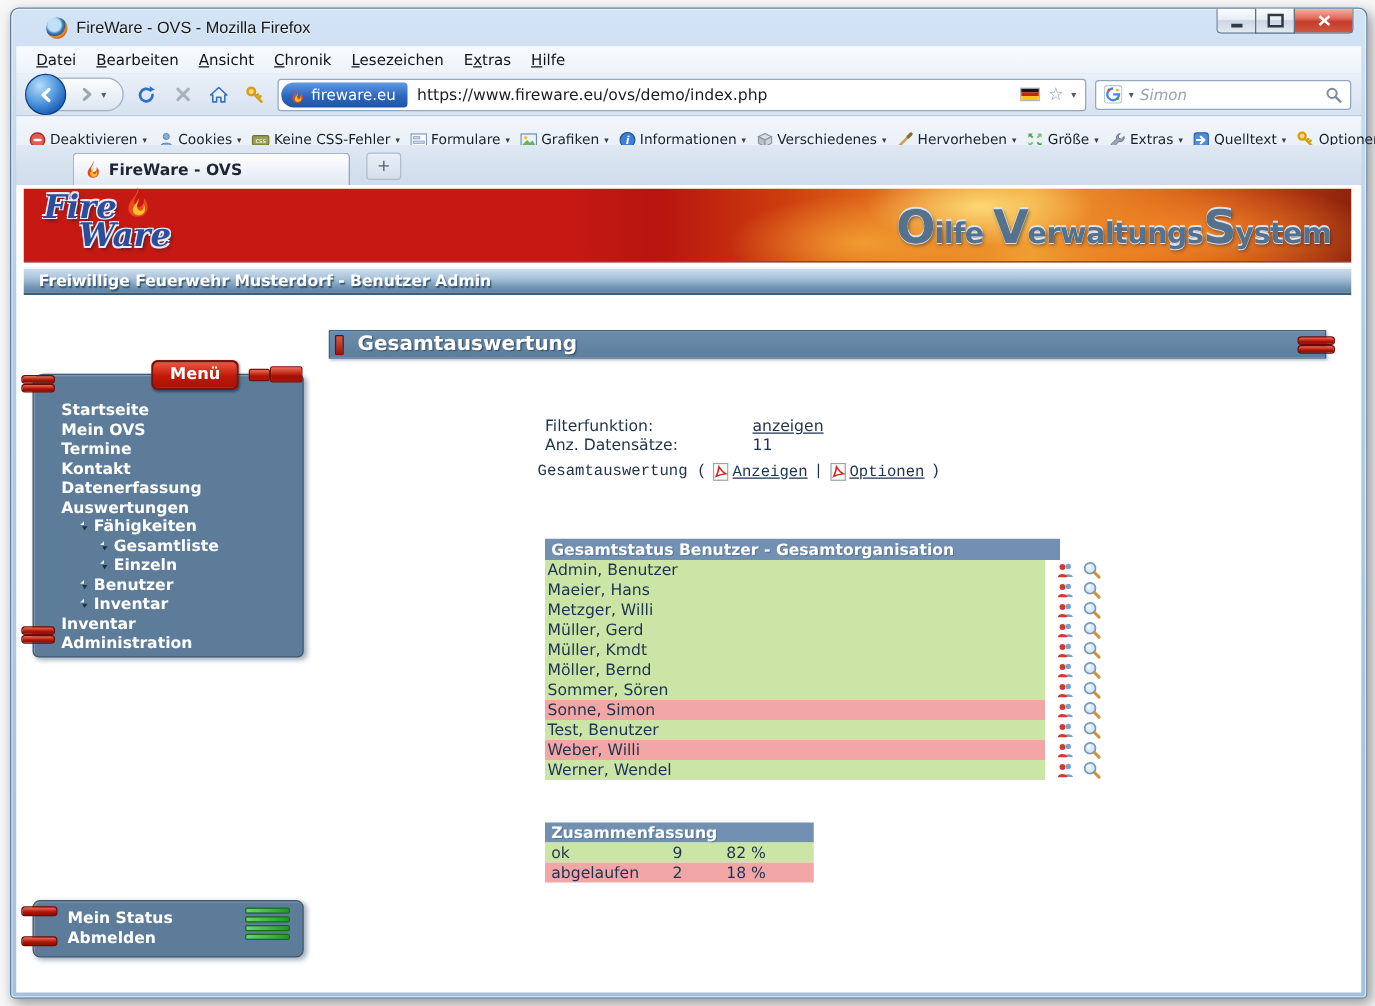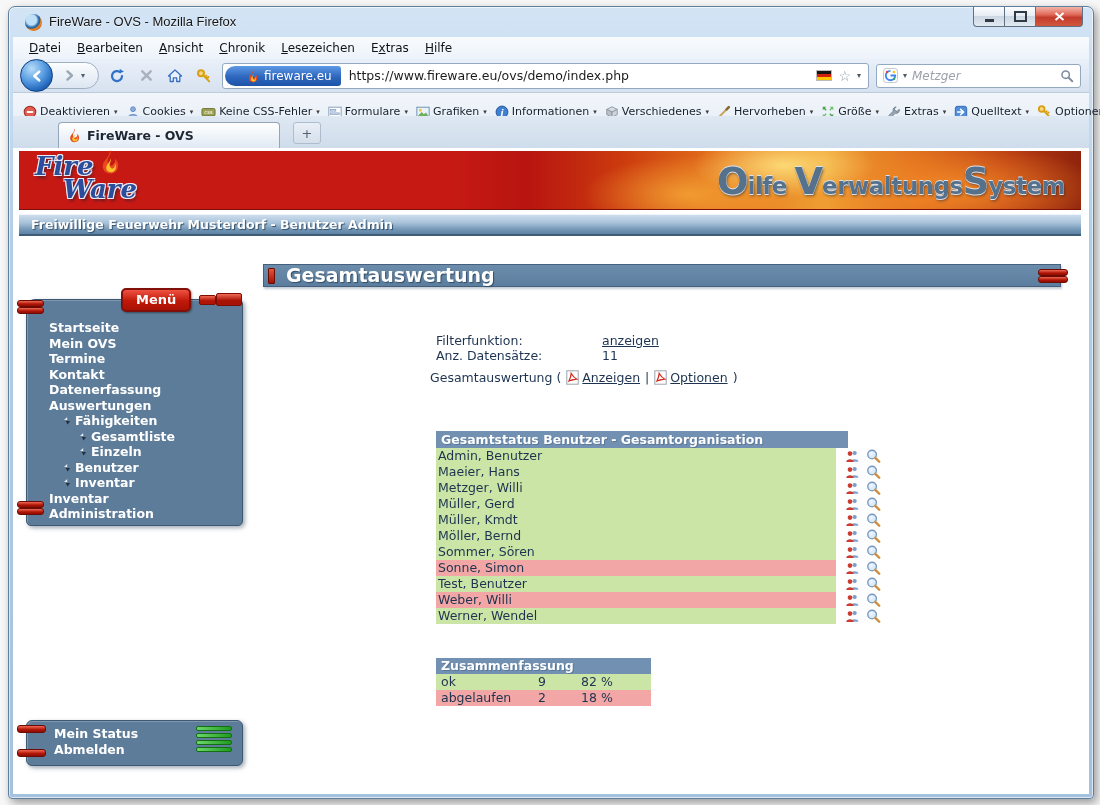--- a/index.html
+++ b/index.html
@@ -2,21 +2,21 @@
 <html><head>
 <meta charset="utf-8">
 <style>
   html,body{margin:0;padding:0;}
   body{width:1100px;height:805px;background:#f7f7f7;font-family:"DejaVu Sans",sans-serif;position:relative;overflow:hidden;}
   
   .window{position:absolute;left:8px;top:6px;width:1084px;height:791px;
     background:linear-gradient(#d3e4f5,#b2cde8 30%,#a4c1de);
     border:1px solid #5f7f9e;border-radius:7px 7px 4px 4px;
     box-shadow:3px 4px 10px rgba(0,0,0,.38), inset 0 0 0 1px rgba(255,255,255,.6);}
-  .titlebar{position:absolute;left:4px;right:0;top:0;height:30px;}
+  .titlebar{position:absolute;left:16px;right:0;top:0;height:30px;}
   .fx-icon{position:absolute;left:12px;top:7px;width:17px;height:17px;border-radius:50%;
     background:radial-gradient(circle at 38% 35%, #bfe1f7 0 33%, #3c79ba 46%, #2c5f98 55%, #f08c1e 62%, #c2480a 85%, #8d2d06);}
   .title-text{position:absolute;left:36px;top:7px;font:13px "Liberation Sans",sans-serif;color:#151515;text-shadow:0 1px 1px rgba(255,255,255,.8);}
   .win-buttons{position:absolute;right:10px;top:0;display:flex;}
   .wbtn{width:30px;height:19px;border:1px solid #5e7183;border-top:none;margin-left:-1px;
     background:linear-gradient(#fcfdfe,#e7edf4 45%,#ccd7e3 50%,#e2e9f1);display:flex;align-items:center;justify-content:center;}
   .wbtn.first{border-radius:0 0 0 4px;}
   .wbtn.close{width:46px;border-radius:0 0 4px 0;background:linear-gradient(#f2b4a7,#e16a5a 40%,#c33c2b 55%,#d2583f);}
   .g-min{width:9px;height:3px;background:#2f3a44;margin-top:7px;}
   .g-max{width:9px;height:7px;border:2px solid #2f3a44;background:transparent;}
@@ -26,21 +26,21 @@
   .navbar{position:absolute;left:4px;right:4px;top:52px;height:34px;background:linear-gradient(#e9f0f9,#d7e2f0);
     border-bottom:1px solid #bccadb;display:flex;align-items:center;gap:7px;padding:0 8px;box-sizing:border-box;}
   .nav-cluster{width:76px;height:25px;border-radius:14px;background:linear-gradient(#fbfdfe,#dce6f2);border:1px solid #9db0c4;position:relative;display:flex;align-items:center;flex:0 0 auto;}
   .btn-back{position:absolute;left:-2px;top:-4px;width:31px;height:31px;border-radius:50%;
     background:radial-gradient(circle at 35% 28%,#b7dcf8,#5ea1e4 40%,#2368bd 72%,#0d4a96);
     border:1px solid #0b3d7e;display:flex;align-items:center;justify-content:center;}
   .btn-fwd{margin-left:36px;width:22px;display:flex;align-items:center;justify-content:center;}
   .nav-caret{margin-left:1px;font-size:8px;color:#51606f;}
   .nav-btn{width:22px;flex:0 0 auto;display:flex;justify-content:center;align-items:center;}
   .urlbar{flex:1;height:24px;background:#fff;border:1px solid #93a9bf;border-radius:3px;display:flex;align-items:center;overflow:hidden;}
-  .site-button{height:20px;margin:1px 0 1px 2px;display:flex;align-items:center;gap:5px;padding:0 9px 0 22px;
+  .site-button{height:20px;margin:1px 0 1px 2px;display:flex;align-items:center;gap:5px;padding:0 9px 0 7px;
     background:linear-gradient(#5d9ae6,#2d66bd 55%,#1d54a8);color:#fff;font-size:12px;border-radius:10px 3px 3px 10px;}
   .url-text{padding:0 8px;font-size:12.5px;color:#1c1c1c;flex:1;white-space:nowrap;overflow:hidden;}
   .url-right{display:flex;align-items:center;gap:6px;padding-right:7px;}
   .flag{width:14px;height:9px;display:flex;flex-direction:column;border:1px solid #bbb;}
   .flag i{flex:1;display:block;}
   .star{font-size:14px;color:#8b99a8;line-height:14px;}
   .caret{font-size:8px;color:#4e5a66;}
   .searchbox{width:205px;height:24px;background:#fff;border:1px solid #93a9bf;border-radius:3px;display:flex;align-items:center;gap:5px;padding:0 6px;box-sizing:border-box;flex:0 0 auto;}
   .search-text{flex:1;font-size:12px;font-style:italic;color:#9aa2ac;}
   .devbar{position:absolute;left:4px;right:4px;top:86px;height:38px;background:linear-gradient(#f2f6fb,#e6edf6);
@@ -90,29 +90,29 @@
     background:linear-gradient(#ef6a55,#a81205 60%);border:1px solid #7c0d04;border-radius:2px;}
   .rbar{position:absolute;width:25px;height:5px;background:linear-gradient(#ef6a55,#b01405 60%,#8d0e03);
     border:1px solid #6d0a02;border-radius:3px;z-index:4;}
   .menu-list{position:absolute;left:36px;top:172px;font-size:12.5px;font-weight:bold;color:#fff;line-height:15.5px;z-index:5;}
   .m-item{white-space:nowrap;cursor:default;}
   .m-item.lvl1{margin-left:14px;}
   .m-item.lvl2{margin-left:30px;}
   .m-bullet{display:inline-block;margin-right:4px;}
   .heading-bar{position:absolute;left:250px;top:116px;width:798px;height:23px;box-sizing:border-box;
     background:linear-gradient(#6c8cab,#5c7e9e);border:1px solid #44607c;
-    color:#fff;font-weight:bold;font-size:19px;line-height:20px;padding-left:22px;
+    color:#fff;font-weight:bold;font-size:16px;line-height:20px;padding-left:22px;
     text-shadow:1px 1px 1px #324d66;box-shadow:1px 2px 2px rgba(120,140,160,.45);}
   .heading-mark{position:absolute;left:4px;top:3px;width:5px;height:14px;
     background:linear-gradient(#e5543f,#a01305);border:1px solid #6d0a02;border-radius:1px;}
   .heading-bar .rbar{width:28px;}
   .f-row{position:absolute;left:423px;width:400px;}
   .f-label{display:inline-block;width:162px;}
   .f-link{color:#1d3350;text-decoration:underline;cursor:pointer;}
-  .export-line{position:absolute;left:417px;top:222px;display:flex;align-items:center;gap:5px;}
+  .export-line{position:absolute;left:417px;top:222px;display:flex;gap:5px;font-family:Liberation Mono, monospace;}
   .export-line a{color:#1d3350;text-decoration:underline;cursor:pointer;display:inline-flex;align-items:center;gap:3px;}
   .names-table{position:absolute;left:423px;top:283px;width:455px;}
   .t-header{width:412px;height:17px;box-sizing:border-box;background:#7291b2;color:#fff;font-weight:bold;
     font-size:12.5px;line-height:17px;padding-left:5px;text-shadow:1px 1px 0 #5a7898;}
   .t-row{height:16px;display:flex;align-items:center;}
   .t-name{width:400px;height:16px;line-height:16px;box-sizing:border-box;padding-left:2px;white-space:nowrap;}
   .bg-ok{background:#cbe5a6;}
   .bg-expired{background:#f3a6a6;}
   .t-ic{display:flex;align-items:center;cursor:pointer;}
   .t-ic.people{margin-left:9px;}
@@ -221,21 +221,21 @@
     </div>
     <div class="searchbox">
       <svg width="15" height="15" viewBox="0 0 16 16">
           <rect x="0.5" y="0.5" width="15" height="15" rx="3" fill="#fff" stroke="#b9c4cf"></rect>
           <path d="M8 3 a5 5 0 1 0 5 5 h-5" fill="none" stroke="#4285f4" stroke-width="2"></path>
           <circle cx="4.4" cy="4.2" r="1.3" fill="#ea4335"></circle>
           <circle cx="11.6" cy="4.2" r="1.3" fill="#fbbc05"></circle>
           <circle cx="11.8" cy="11.6" r="1.3" fill="#34a853"></circle>
         </svg>
       <span class="caret">▾</span>
-      <span class="search-text">Metzger</span>
+      <span class="search-text">Simon</span>
       <svg width="14" height="14" viewBox="0 0 16 16">
           <circle cx="6.5" cy="6.5" r="4.2" fill="none" stroke="#7d8da0" stroke-width="1.8"></circle>
           <path d="M9.7 9.7 L14 14" stroke="#7d8da0" stroke-width="2.2" stroke-linecap="round"></path>
         </svg>
     </div>
   </div>
 
   <div class="devbar" id="devbar">
       <span class="dev-item">
         <span class="dev-icon">

